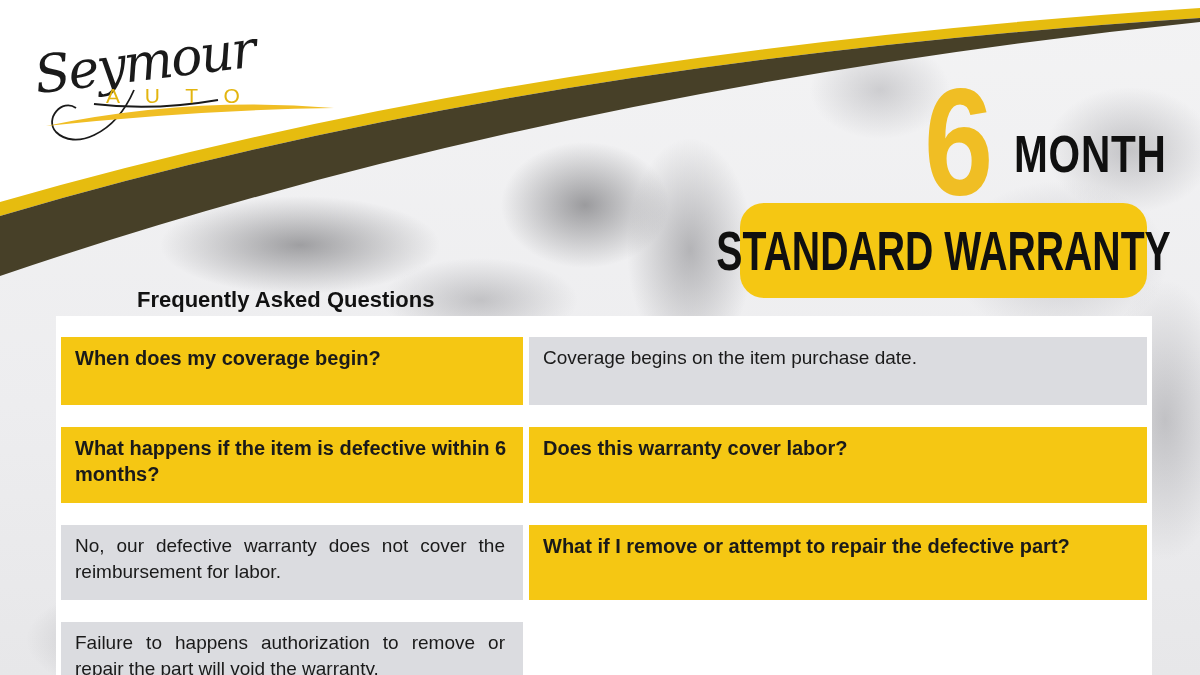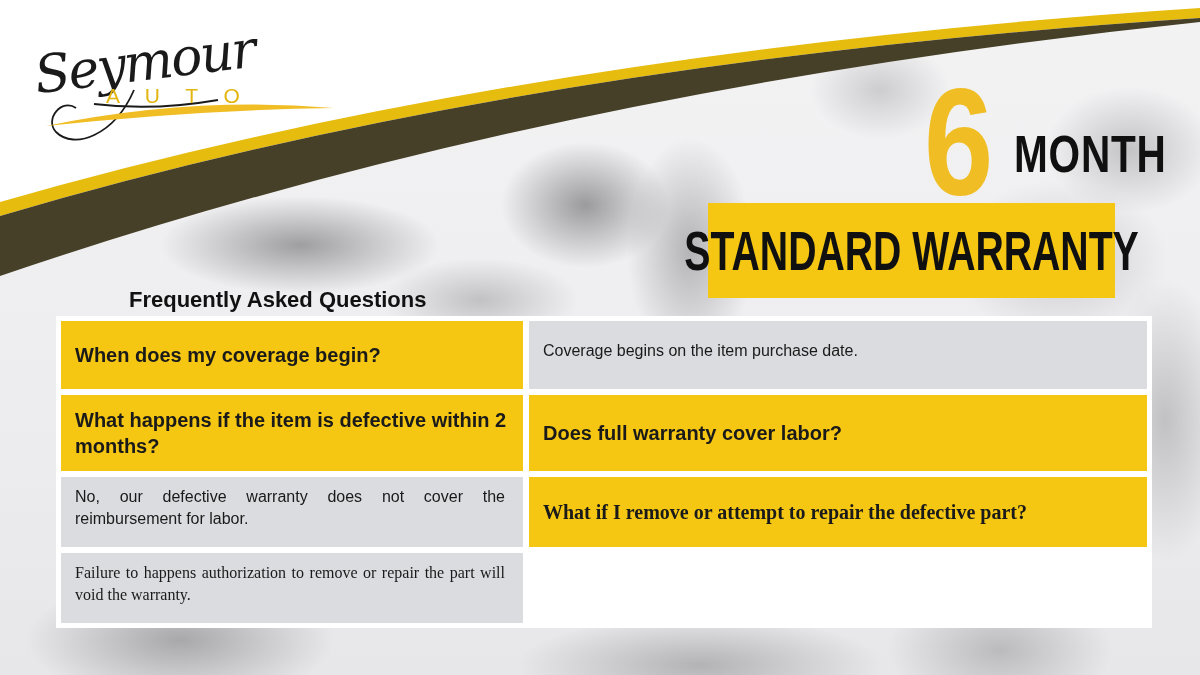--- a/index.html
+++ b/index.html
@@ -48,52 +48,52 @@
     position:absolute;left:924px;top:66px;width:110px;
     font-size:152px;line-height:1;font-weight:900;color:var(--digit-yellow,#f0be24);
   }
   .six>span{display:inline-block;transform:scaleX(.82);transform-origin:left center;}
   .month{
     position:absolute;left:1014px;top:128px;
     font-size:52px;line-height:1;font-weight:900;color:#101010;
   }
   .month>span{display:inline-block;transform:scaleX(.78);transform-origin:left center;letter-spacing:1px;}
   .banner{
-    position:absolute;left:708px;top:203px;width:407px;height:95px;
+    position:absolute;left:740px;top:203px;width:407px;height:95px;
     background:var(--accent-yellow,#f5c713);
-    display:flex;align-items:center;justify-content:center;
+    display:flex;align-items:center;justify-content:center;border-radius:24px;
   }
   .banner>span{
     display:inline-block;white-space:nowrap;
     font-size:56px;font-weight:900;color:#101010;line-height:1;
     transform:scaleX(.70);transform-origin:center;letter-spacing:0px;
   }
 
   
   .faq-title{
-    position:absolute;left:129px;top:287px;
+    position:absolute;left:137px;top:287px;
     font-size:22px;font-weight:700;color:#111;
   }
   .faq-table{
     position:absolute;left:56px;top:316px;width:1096px;
     background:#ffffff;padding:5px;box-sizing:border-box;
     display:grid;grid-template-columns:462px 1fr;gap:6px;
   }
-  .cell{display:flex;align-items:center;box-sizing:border-box;}
+  .cell{display:flex;align-items:flex-start;box-sizing:border-box;margin-top:16px;}
   .q{
     background:var(--accent-yellow,#f5c713);
     font-weight:700;font-size:20px;line-height:1.3;
     padding:8px 8px 8px 14px;
   }
   .a{
     background:var(--cell-gray,#dbdce0);
-    font-weight:400;font-size:16px;line-height:1.35;
+    font-weight:400;font-size:19px;line-height:1.35;
     padding:8px 18px 16px 14px;text-align:justify;
   }
-  .r1{min-height:68px;} .r2{min-height:76px;} .r3{min-height:70px;} .r4{min-height:70px;font-family:Liberation Serif, serif;}
+  .r1{min-height:68px;} .r2{min-height:76px;} .r3{min-height:70px;} .r4{min-height:70px;}
 </style>
 </head>
 <body>
 
 <div class="stage" style="--accent-yellow: #f5c713; --digit-yellow: #f0be24; --cell-gray: #dbdce0; --band-dark: #474028; --band-yellow: #e6bc0f; --text-dark: #1a1a1a;">
 
   <div class="photo"></div>
 
   <svg class="band-svg" width="1200" height="320" viewBox="0 0 1200 320" aria-hidden="true">
     <path d="M0,202 Q520,52 1200,8 L1200,18 Q520,62 0,216 Z" fill="#e6bc0f"></path>
@@ -125,25 +125,25 @@
 
   <div class="faq-table">
     <div class="cell q r1">
       <span>When does my coverage begin?</span>
     </div>
     <div class="cell a r1">
       <span>Coverage begins on the item purchase date.</span>
     </div>
 
     <div class="cell q r2">
-      <span>What happens if the item is defective within 2 months?</span>
+      <span>What happens if the item is defective within 6 months?</span>
     </div>
 
     <div class="cell q r3">
-      <span>Does full warranty cover labor?</span>
+      <span>Does this warranty cover labor?</span>
     </div>
     <div class="cell a r3">
       <span>No, our defective warranty does not cover the reimbursement for labor.</span>
     </div>
 
     <div class="cell q r4">
       <span>What if I remove or attempt to repair the defective part?</span>
     </div>
     <div class="cell a r4">
       <span>Failure to happens authorization to remove or repair the part will void the warranty.</span>

